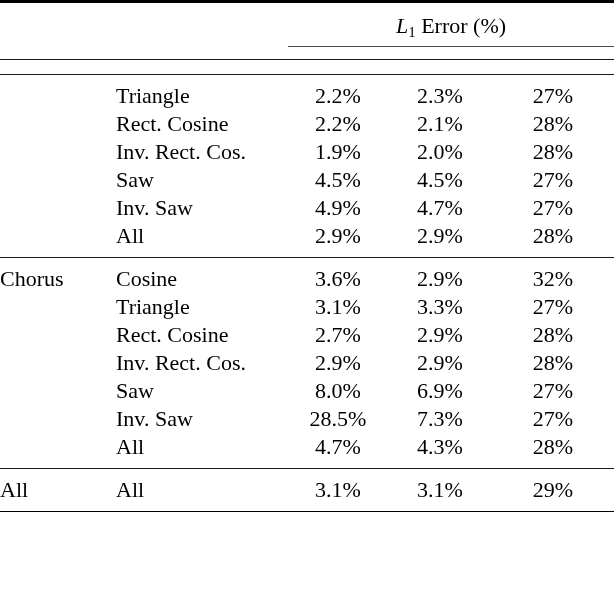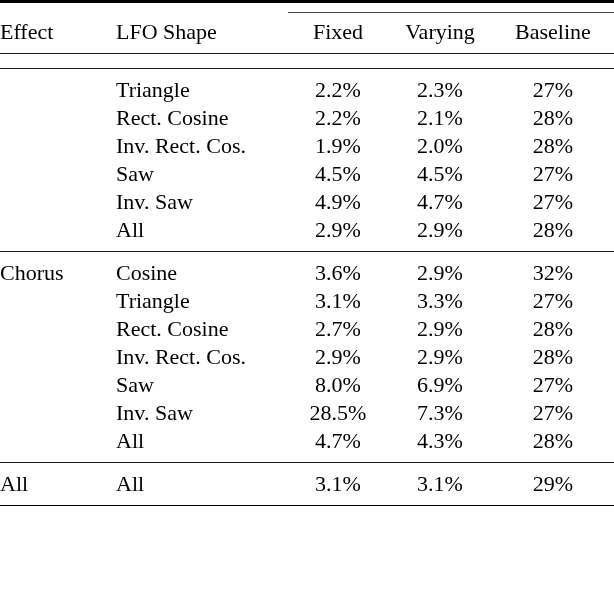--- a/index.html
+++ b/index.html
@@ -115,33 +115,30 @@
       <col class="c-varying">
       <col class="c-baseline">
     </colgroup>
     <tbody id="table-body">
         <tr class="rule-top">
           <td colspan="5"></td>
         </tr>
         <tr class="pad-hd">
           <td colspan="5"></td>
         </tr>
+        <tr>
+          <td colspan="2"></td>
+          <td colspan="3" class="spanhead"><span class="mathvar">L</span><span class="mathsub">1</span><span> Error (%)</span></td>
+        </tr>
         <tr class="rule-cmid">
           <td colspan="2" class="cmid-gap"></td>
           <td colspan="3" class="cmid-span"></td>
         </tr>
         <tr class="pad-xs">
           <td colspan="5"></td>
-        </tr>
-        <tr>
-          <th class="cell-effect">Effect</th>
-          <th class="cell-shape">LFO Shape</th>
-          <th class="cell-num">Fixed</th>
-          <th class="cell-num">Varying</th>
-          <th class="cell-num">Baseline</th>
         </tr>
         <tr class="pad-sm">
           <td colspan="5"></td>
         </tr>
         <tr class="rule-mid">
           <td colspan="5"></td>
         </tr>
         <tr class="pad-sm">
           <td colspan="5"></td>
         </tr>

